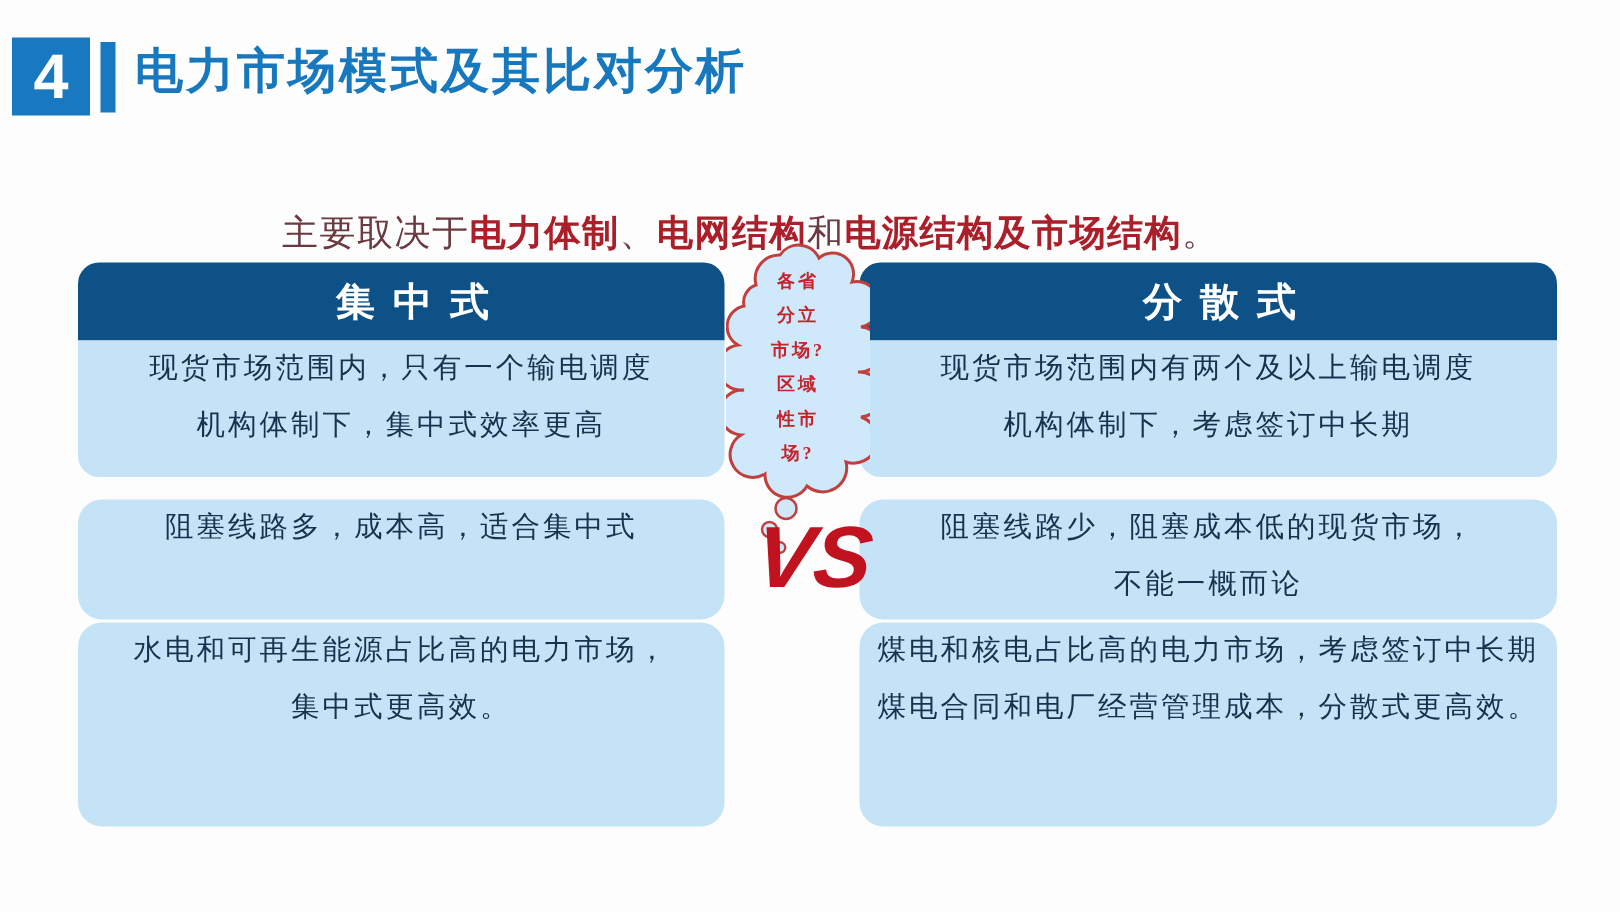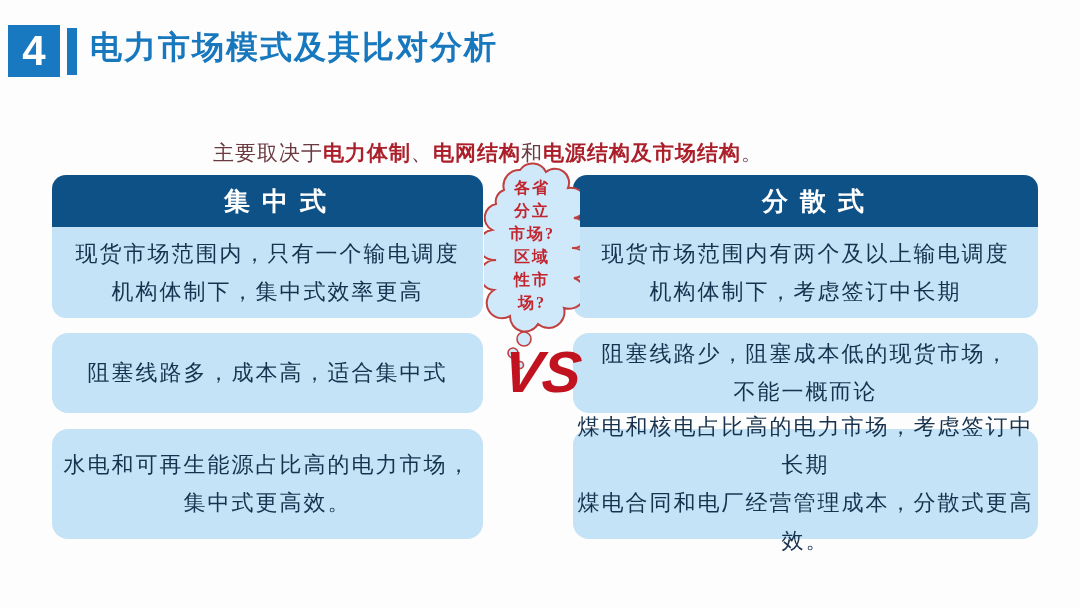--- a/index.html
+++ b/index.html
@@ -25,51 +25,51 @@
 
   
   .kp1{position:absolute;left:57px;top:99px;font-family:"Liberation Serif",serif;font-size:21px;letter-spacing:1px;}
   .bullet{
     display:inline-block;width:12px;height:12px;
     border:4px solid #c21820;margin-right:10px;vertical-align:1px;
   }
   .kp-label{color:#a0323b;font-weight:bold;}
   .kp-text{color:#7c3a41;}
   .kp2{
-    position:absolute;left:213px;top:139px;
-    font-family:Liberation Sans, sans-serif;font-size:21px;letter-spacing:1px;color:#6b3a40;
+    position:absolute;left:188px;top:139px;
+    font-family:Liberation Sans, sans-serif;font-size:24px;letter-spacing:1px;color:#6b3a40;
   }
   .kp2 .em{color:#ab1f2a;font-weight:bold;}
 
   
   .col{position:absolute;top:175px;}
   .col-left{left:52px;width:431px;}
   .col-right{left:573px;width:465px;}
   .col-header{
     height:52px;background:#0e5187;border-radius:14px 14px 0 0;
     color:#ffffff;font-size:26px;font-weight:bold;letter-spacing:12px;
     text-align:center;line-height:52px;text-indent:12px;padding-left:15px;
   }
   .box{
     background:#c4e3f6;color:#17324e;
-    font-family:"Liberation Serif",serif;font-size:22px;letter-spacing:2px;
-    display:flex;flex-direction:column;justify-content:center;
+    font-family:"Liberation Serif",serif;font-size:19px;letter-spacing:2px;
+    display:flex;flex-direction:column;
     text-align:center;line-height:38px;
   }
   .box-first{height:91px;border-radius:0 0 14px 14px;}
   .box-mid{height:80px;margin-top:15px;border-radius:16px;}
-  .box-last{height:110px;margin-top:16px;border-radius:16px;}
+  .box-last{height:136px;margin-top:2px;border-radius:16px;}
 
   
   .bubble-wrap{position:absolute;left:484px;top:160px;width:96px;height:212px;}
   .bubble-wrap svg{position:absolute;left:0;top:0;}
   .bubble-text{
     position:absolute;left:0;top:16px;width:96px;
     text-align:center;color:#c2252d;font-weight:bold;
-    font-family:"Liberation Serif",serif;font-size:16px;line-height:23px;letter-spacing:2px;
+    font-family:"Liberation Serif",serif;font-size:12px;line-height:23px;letter-spacing:2px;
   }
   .vs{
     position:absolute;left:504px;top:338px;
     color:#c1121f;font-size:58px;font-weight:800;font-style:italic;
     letter-spacing:0px;transform:skewX(-6deg);
     font-family:"Liberation Sans",sans-serif;
   }
 </style>
 </head>
 <body>

